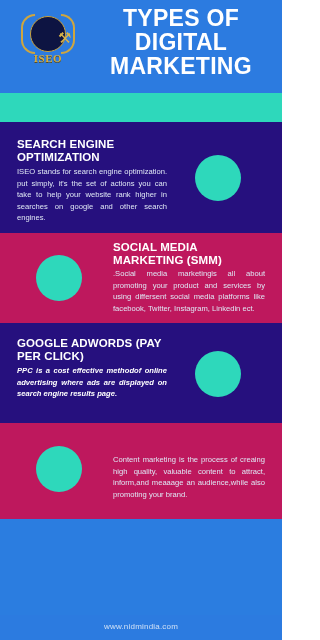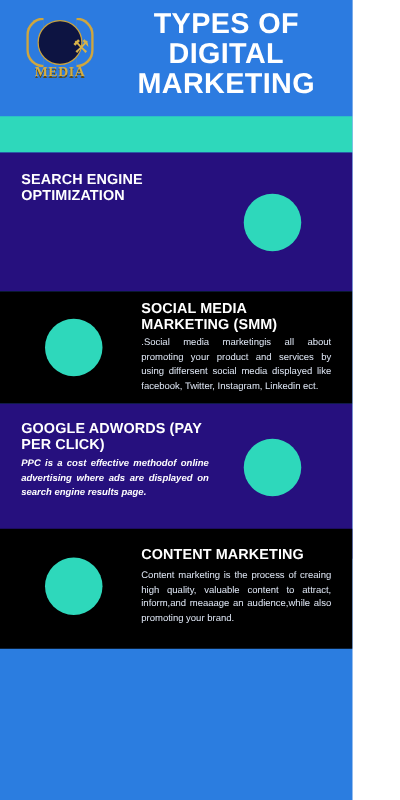--- a/index.html
+++ b/index.html
@@ -99,21 +99,21 @@
   }
 
   .section {
     position: absolute;
     left: 0;
     width: 282px;
     box-sizing: border-box;
     padding-left: 10px;
   }
   .section.purple { background: #26107e; }
-  .section.blue   { background: #000000; }
+  .section.blue   { background: #be185d; }
 
   .sec1 { top: 122px;  height: 111px; }
   .sec2 { top: 233px;  height: 90px;  }
   .sec3 { top: 323px;  height: 124px; }
   .sec4 { top: 423px;  height: 96px;  }
   .sec5 { top: 519px;  height: 96px;  }
 
   .sec-title {
     position: absolute;
     color: #ffffff;
@@ -171,45 +171,48 @@
 
 <div class="infographic">
 
   <div class="header">
     <div class="logo">
       <div class="laurel left"></div>
       <div class="laurel right"></div>
       <div class="logo-disc">
         <div class="logo-torch">⚒</div>
       </div>
-      <div class="logo-text">MEDIA</div>
+      <div class="logo-text">ISEO</div>
     </div>
     <div class="header-title">TYPES OF DIGITAL MARKETING</div>
   </div>
 
   <div class="band-teal"></div>
 
   <div class="section purple sec1">
     <div class="sec-title txt-left" style="top:16px;">SEARCH ENGINE OPTIMIZATION</div>
+    <div class="sec-body txt-left" style="top:44px;">ISEO stands for search engine optimization. put simply, it's the set of actions you can take to help your website rank higher in searches on google and other search engines.</div>
     <div class="circle right" style="top:33px;"></div>
   </div>
 
   <div class="section blue sec2">
     <div class="sec-title txt-right" style="top:8px;">SOCIAL MEDIA MARKETING (SMM)</div>
-    <div class="sec-body txt-right" style="top:35px;">.Social media  marketingis all about promoting your product and services by using differsent social media displayed like facebook, Twitter, Instagram, Linkedin ect.</div>
+    <div class="sec-body txt-right" style="top:35px;">.Social media  marketingis all about promoting your product and services by using differsent social media platforms like facebook, Twitter, Instagram, Linkedin ect.</div>
     <div class="circle left" style="top:22px;"></div>
   </div>
 
   <div class="section purple sec3">
     <div class="sec-title txt-left" style="top:14px;">GOOGLE ADWORDS (PAY PER CLICK)</div>
     <div class="sec-body bold txt-left" style="top:42px;">PPC is a cost effective methodof online advertising where ads are displayed on search engine results page.</div>
     <div class="circle right" style="top:28px;"></div>
   </div>
 
   <div class="section blue sec4">
-    <div class="sec-title txt-right" style="top:15px;">CONTENT MARKETING</div>
     <div class="sec-body txt-right" style="top:31px;">Content marketing is  the process of creaing high quality, valuable content to attract,  inform,and  meaaage  an audience,while  also  promoting  your brand.</div>
     <div class="circle left" style="top:23px;"></div>
   </div>
 
 
+  <div class="footer">
+    <div class="footer-url">www.nidmindia.com</div>
+  </div>
 
 </div>
 
 </body></html>

